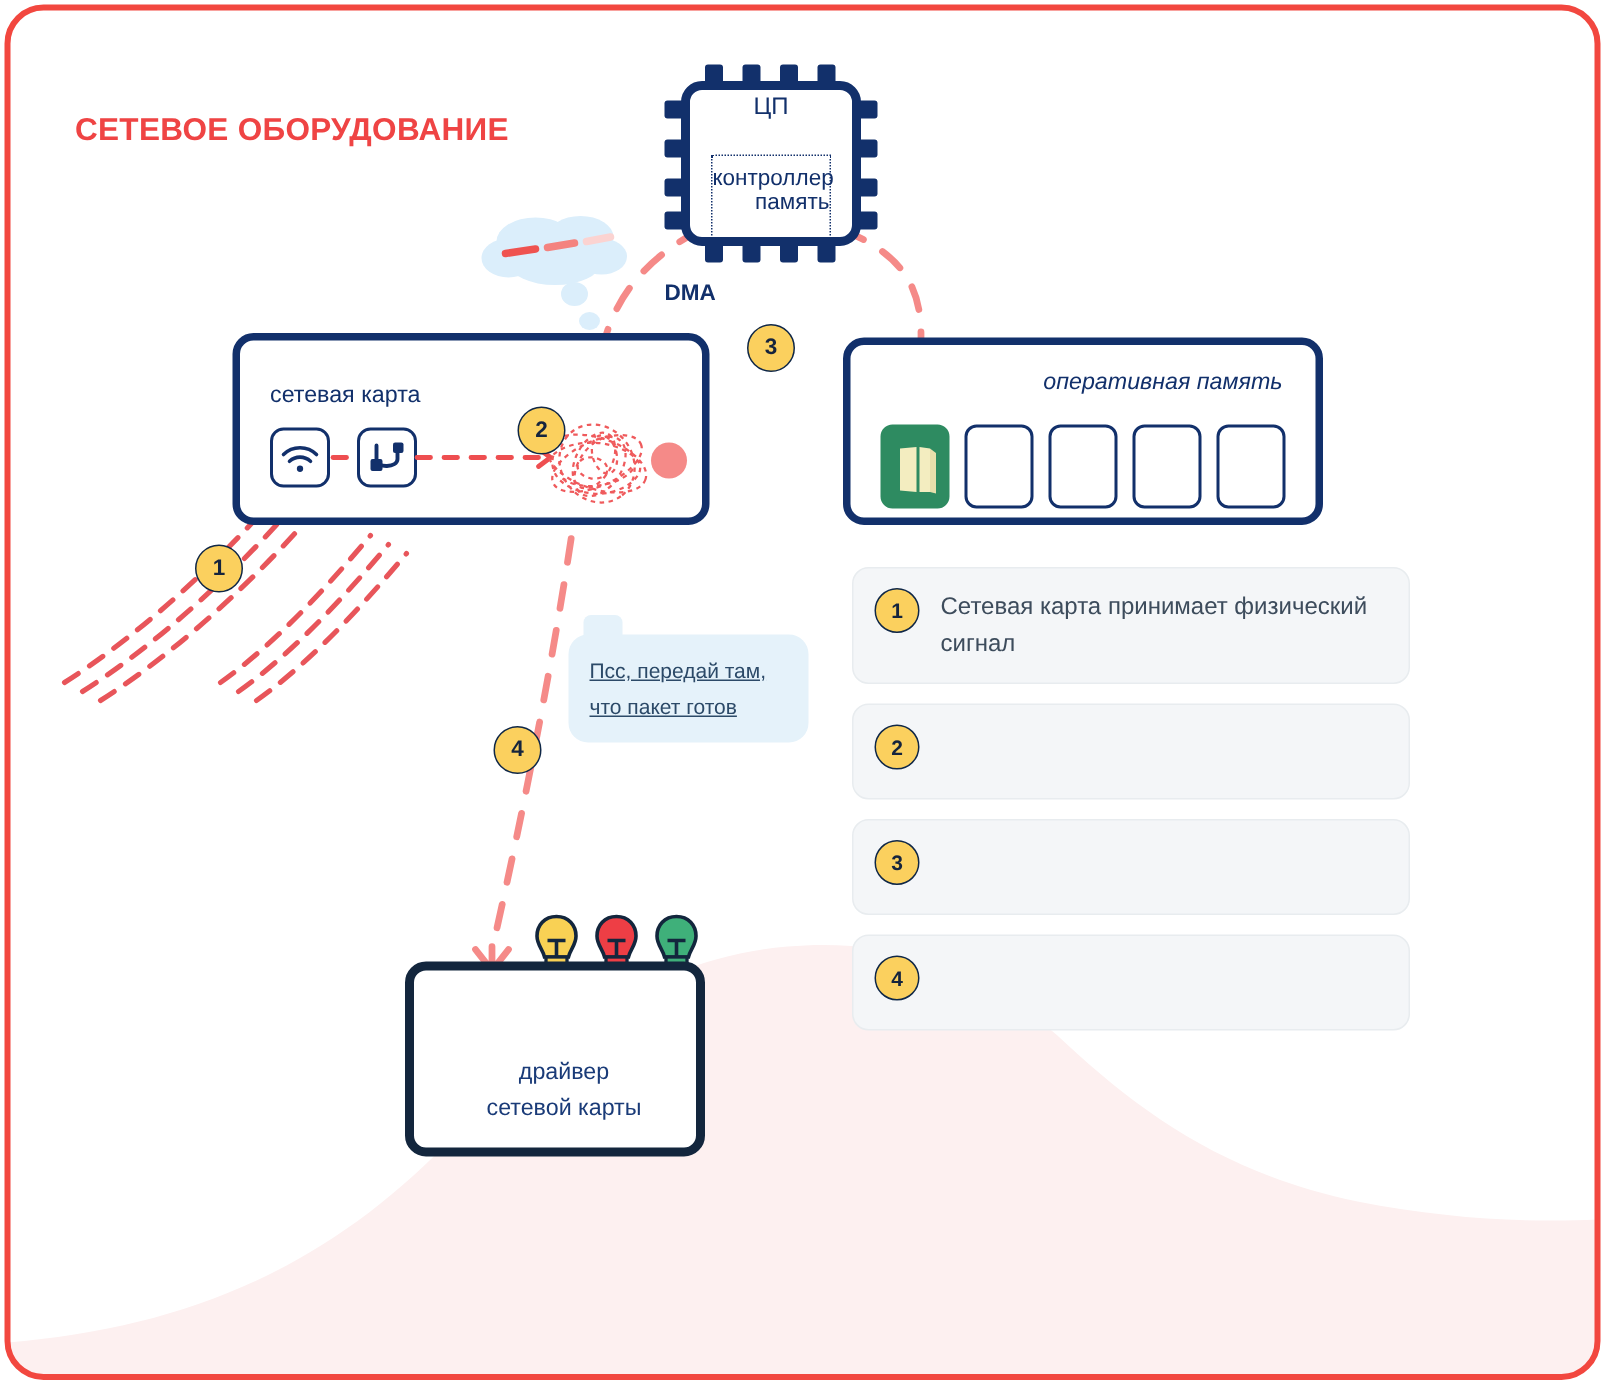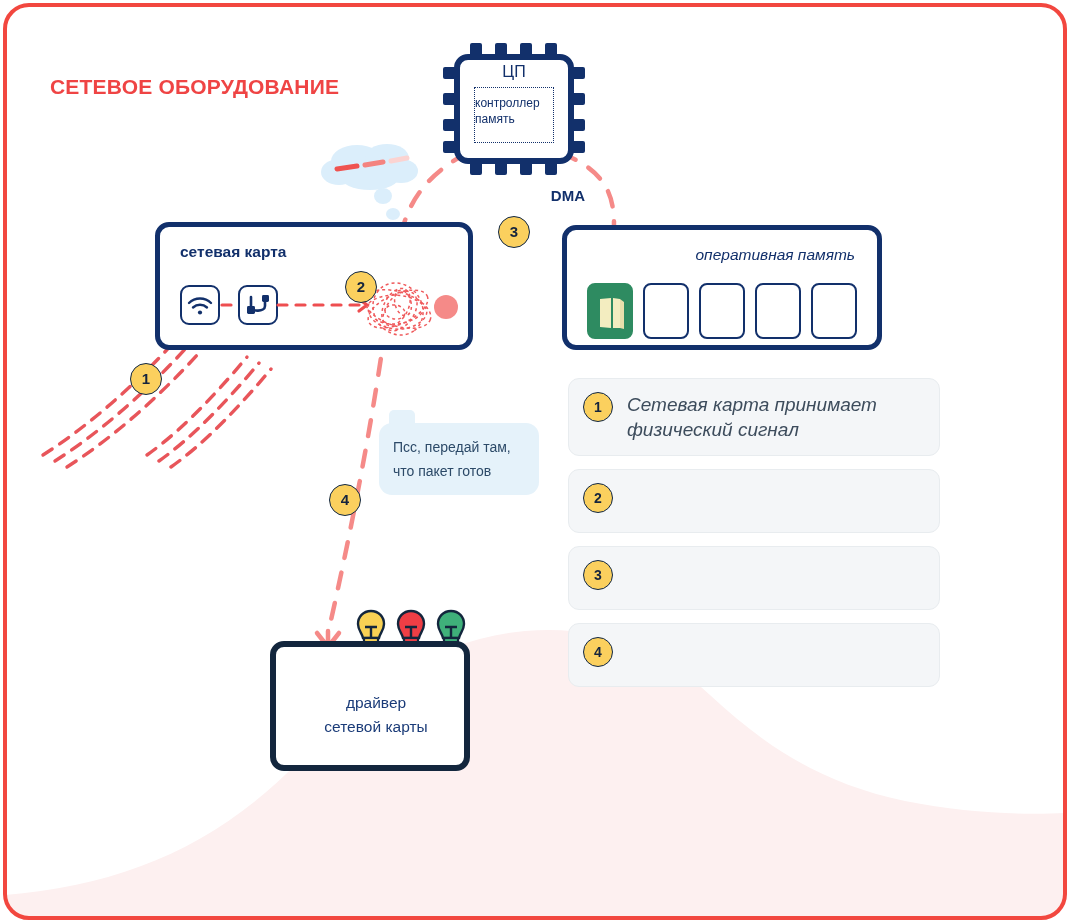--- a/index.html
+++ b/index.html
@@ -37,21 +37,21 @@
   .card{
     border:5px solid #12306b;border-radius:14px;background:#fff;
     box-sizing:border-box;
   }
   .card-label{
     position:absolute;color:#12306b;font-size:15.5px;
   }
 
   
   #nic{left:150px;top:217px;width:318px;height:128px;z-index:12;}
-  #nic-label{left:20px;top:16px;font-weight:bold;}
+  #nic-label{left:20px;top:28px;}
   .port{
     position:absolute;width:40px;height:40px;border:2px solid #12306b;
     border-radius:9px;background:#fff;box-sizing:border-box;
   }
   
   #ram{left:557px;top:220px;width:320px;height:125px;z-index:12;}
   #ram-label{right:22px;top:16px;font-style:italic;}
   .slot{
     position:absolute;top:53px;width:46px;height:56px;border:2px solid #12306b;
     border-radius:8px;background:#fff;box-sizing:border-box;
@@ -62,73 +62,73 @@
   #cpu-wrap{left:438px;top:38px;width:142px;height:132px;z-index:14;}
   #cpu-body{
     position:absolute;left:11px;top:11px;width:120px;height:110px;
     border:6px solid #12306b;border-radius:14px;background:#fff;box-sizing:border-box;
   }
   #cpu-name{
     position:absolute;left:0;top:20px;width:142px;text-align:center;
     color:#12306b;font-size:16px;
   }
   #cpu-inner{
-    position:absolute;left:31px;top:44px;width:80px;height:56px;
+    position:absolute;left:31px;top:60px;width:80px;height:56px;
     border:1.6px dotted #12306b;box-sizing:border-box;color:#12306b;
-    font-size:12px;line-height:16px;text-align:left;padding-top:7px;
+    font-size:15px;line-height:16px;text-align:right;padding-top:7px;
   }
   #dma-label{
-    left:438px;top:182px;width:142px;text-align:right;
+    left:438px;top:182px;width:142px;text-align:left;
     color:#12306b;font-size:15px;font-weight:600;z-index:14;
   }
 
   
   #driver{left:265px;top:636px;width:200px;height:130px;border-width:6px;z-index:14;}
   #driver-text{
-    position:absolute;left:0;top:44px;width:200px;text-align:center;
+    position:absolute;left:0;top:56px;width:200px;text-align:center;
     color:#1a3b78;font-size:15.5px;line-height:24px;
   }
   .bulb{position:absolute;top:604px;width:30px;height:46px;z-index:13;}
 
   
   .badge{
     position:absolute;width:32px;height:32px;border-radius:50%;
     background:#fbd05e;border:1.6px solid #0f2747;color:#15243d;
     font-size:15px;font-weight:bold;line-height:30px;text-align:center;
     box-sizing:border-box;z-index:30;
   }
 
   
   #bubble{
     left:374px;top:418px;width:160px;height:72px;background:#e5f2fa;
     border-radius:13px;z-index:20;
   }
   #bubble-text{
     position:absolute;left:14px;top:12px;width:136px;color:#2c4a68;
-    font-size:14px;line-height:24px;
+    font-size:14px;line-height:24px;text-decoration:underline;
   }
   #bubble-tail{
     position:absolute;left:384px;top:405px;width:26px;height:20px;
     background:#e5f2fa;border-radius:5px 5px 0 0;z-index:19;
   }
 
   
   #legend{left:563px;top:373px;width:372px;z-index:25;}
   .legend-item{
     position:relative;background:#f4f6f8;border:1px solid #e8ecef;
     border-radius:11px;padding:13px 16px 13px 58px;margin-bottom:13px;
     box-sizing:border-box;min-height:64px;
   }
   .legend-badge{
     position:absolute;left:14px;top:13px;width:30px;height:30px;border-radius:50%;
     background:#fbd05e;border:1.4px solid #0f2747;color:#15243d;
     font-size:14px;font-weight:bold;line-height:28px;text-align:center;
     box-sizing:border-box;
   }
-  .legend-text{color:#3d4c5c;font-size:19px;line-height:25px;font-style:italic;}
+  .legend-text{color:#3d4c5c;font-size:16px;line-height:25px;}
 
   svg{display:block;overflow:visible;}
 </style>
 </head>
 <body>
 
 <div id="stage">
   <div id="clip">
 
     <div class="abs" id="kernel-blob">

